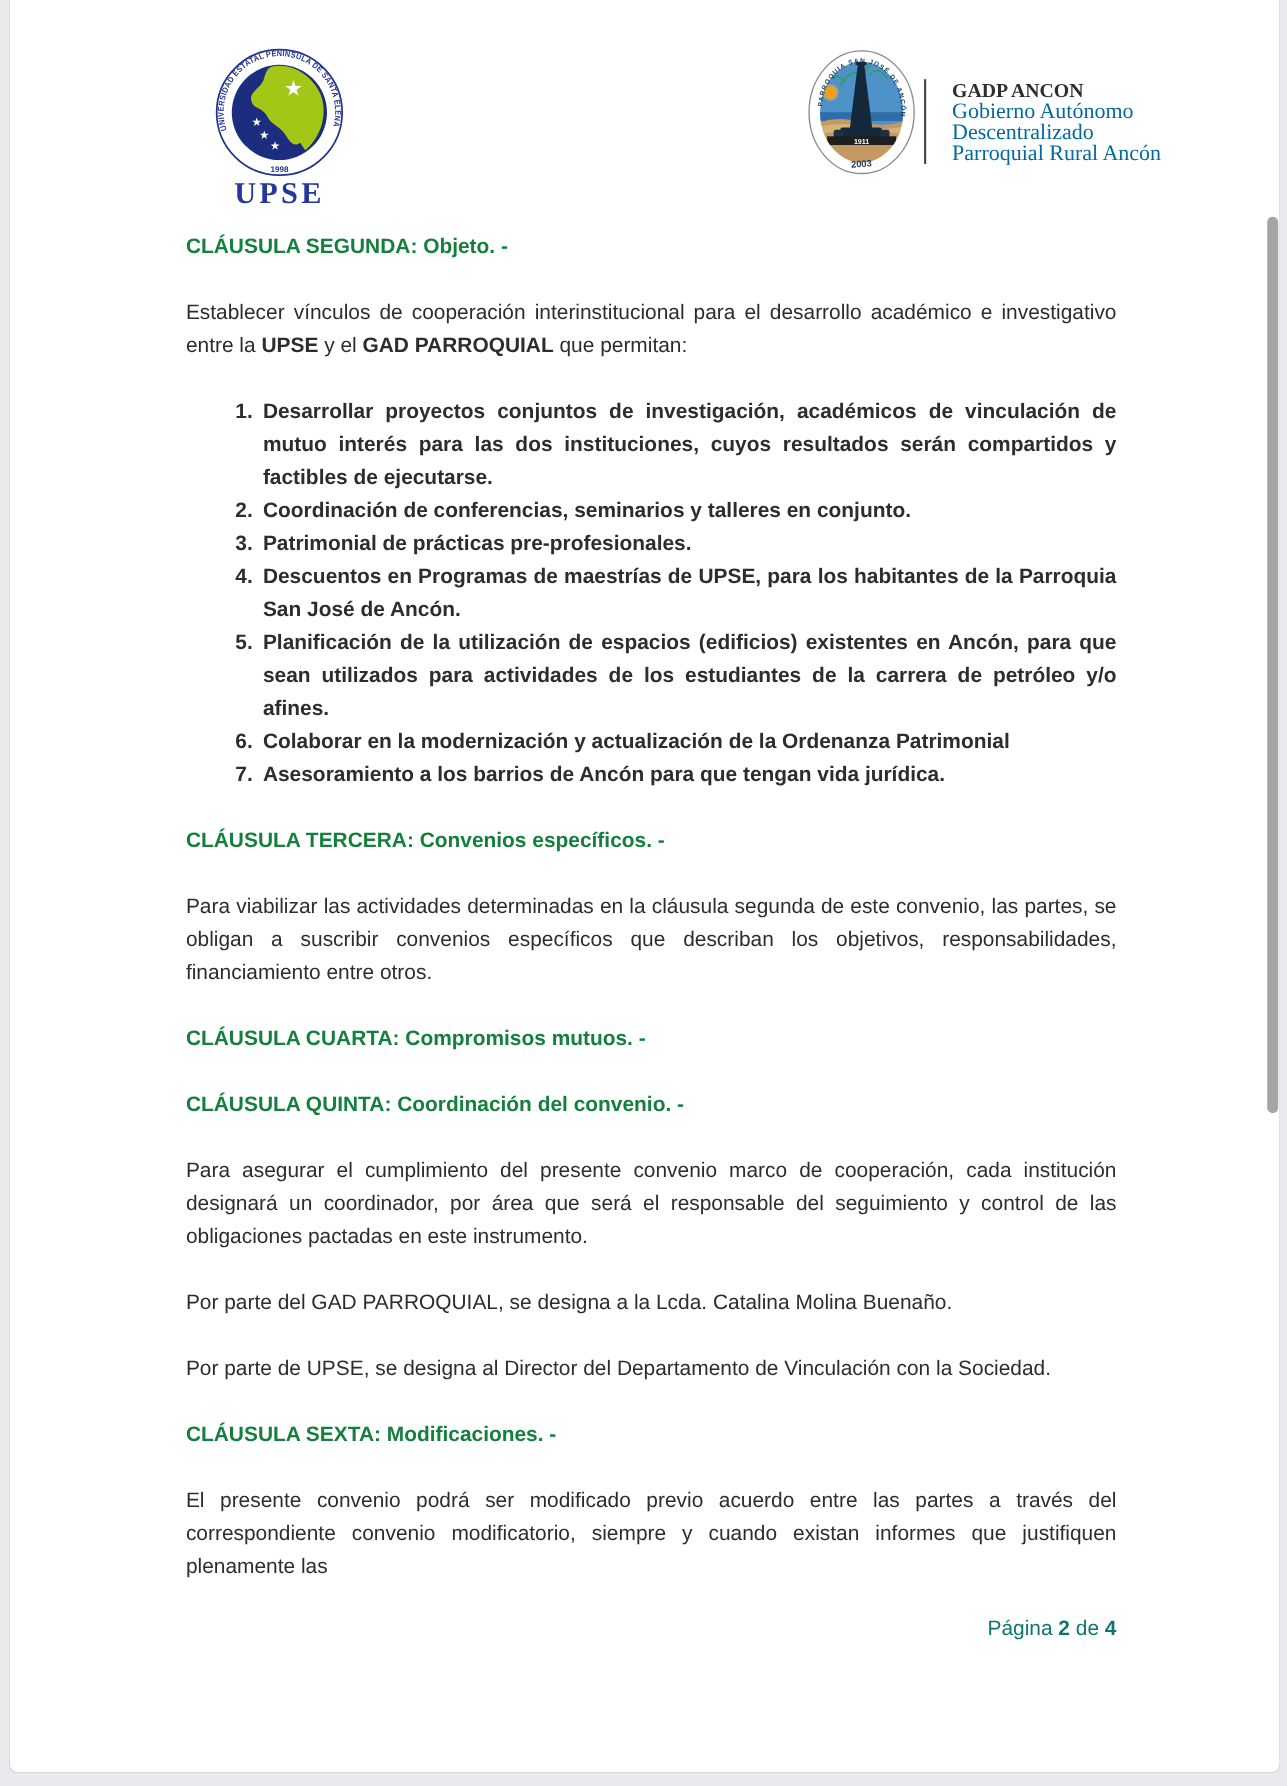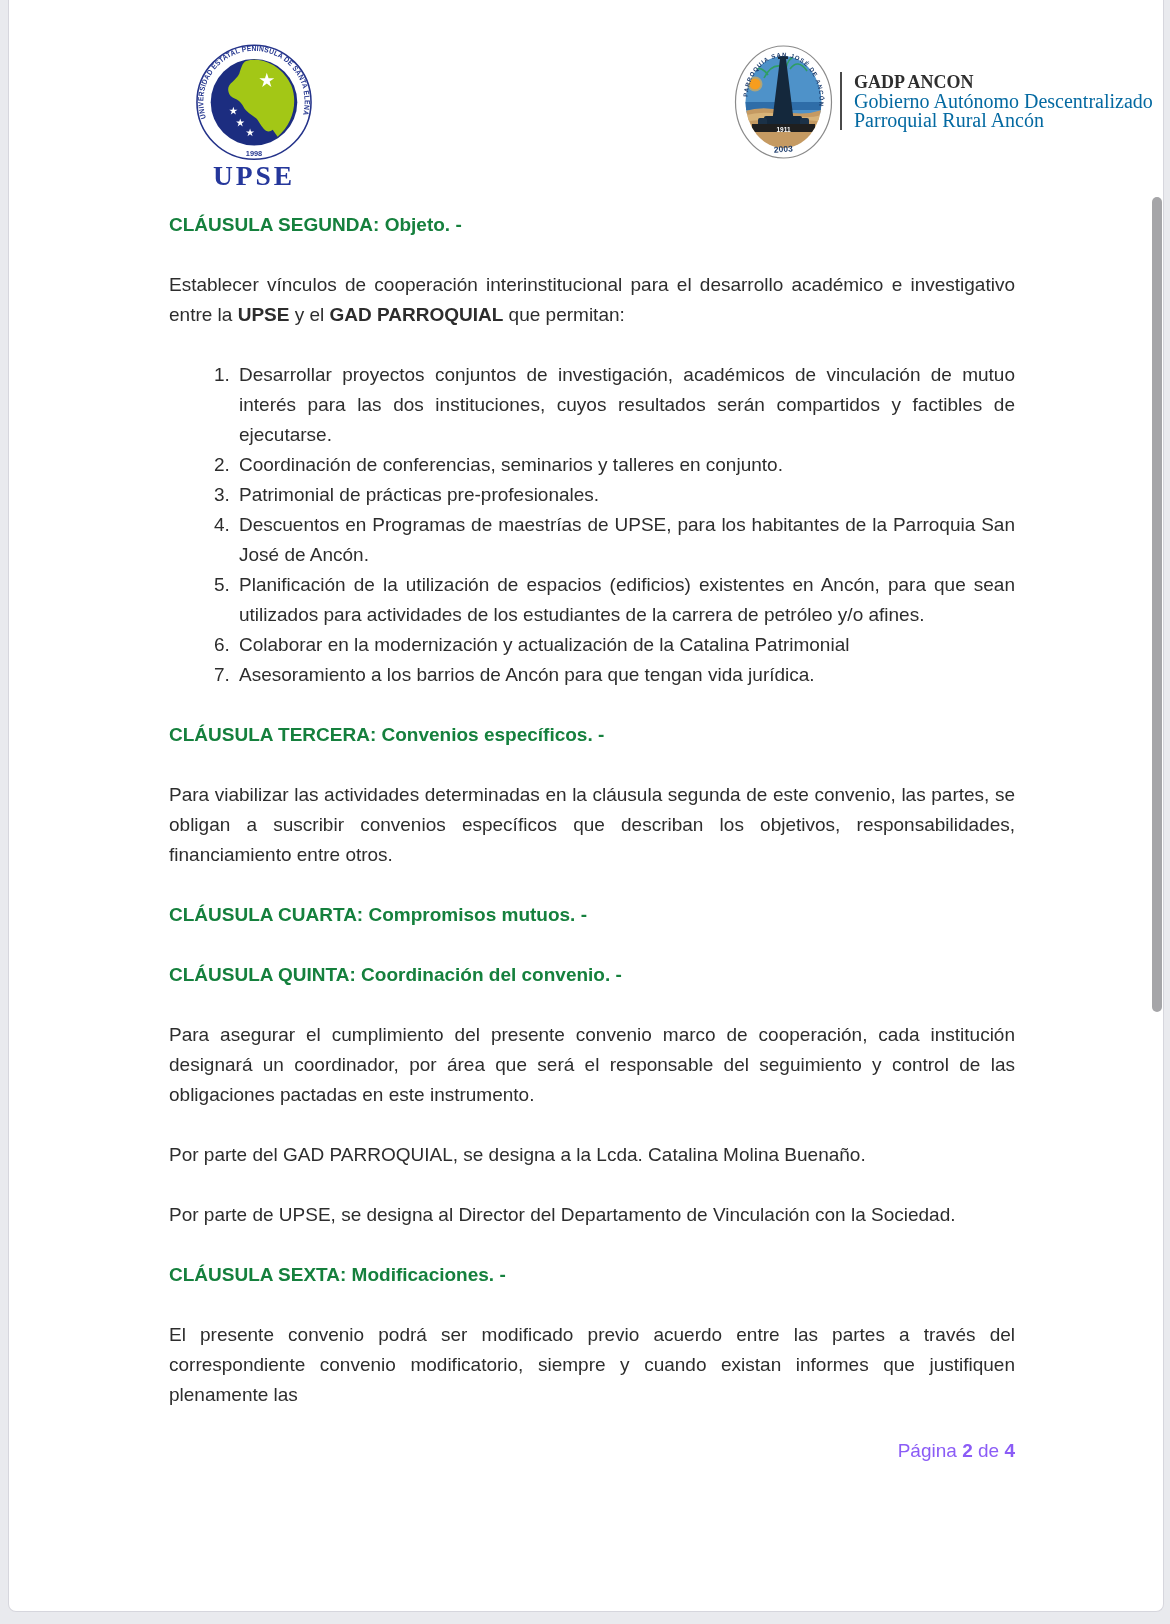--- a/index.html
+++ b/index.html
@@ -23,21 +23,21 @@
     position:absolute; left:186px; top:40px;
     width:118px; text-align:center;
   }
   .gadp-block {
     position:absolute; left:725px; top:44px;
     display:flex; align-items:flex-start;
   }
   .gadp-text {
     margin-left:7px; margin-top:28px;
     border-left:2px solid #4a4a4a;
-    padding-left:12px;
+    padding-left:24px;
     font-family:"Liberation Serif", serif;
     color:#2e2e2e;
   }
   .gadp-name { font-weight:bold; font-size:18px; line-height:20px; }
   .gadp-line { font-size:20px; line-height:19px; color:#0369a1; }
   .doc-body {
     padding:0 148px 0 160px;
     font-size:19px; line-height:30px;
     color:#2d2d2d;
   }
@@ -45,25 +45,26 @@
     font-weight:bold; color:#15803d;
     margin:30px 0;
   }
   .para { margin:30px 0; text-align:justify; }
   ol.objectives {
     margin:30px 0; padding-left:66px;
   }
   ol.objectives li {
     text-align:justify;
     padding-left:4px;
+    font-weight:bold;
   }
   .page-footer {
     margin:24px 148px 0 160px;
     text-align:right;
-    font-size:19px; color:#8b5cf6;
+    font-size:19px; color:#0f766e;
   }
   .page-footer .bold { font-weight:bold; }
   .scroll-thumb {
     position:absolute;
     right:8px; top:197px;
     width:10px; height:815px;
     background:#a5a5a8;
     border-radius:5px;
   }
   svg text { user-select:none; }
@@ -145,21 +146,21 @@
     <div class="clause-heading">CLÁUSULA SEGUNDA: Objeto. -</div>
 
     <p class="para"><span>Establecer vínculos de cooperación interinstitucional para el desarrollo académico e investigativo entre la </span><b>UPSE</b><span> y el </span><b>GAD PARROQUIAL</b><span> que permitan:</span></p>
 
     <ol class="objectives">
       <li>Desarrollar proyectos conjuntos de investigación, académicos de vinculación de mutuo interés para las dos instituciones, cuyos resultados serán compartidos y factibles de ejecutarse.</li>
       <li>Coordinación de conferencias, seminarios y talleres en conjunto.</li>
       <li>Patrimonial de prácticas pre-profesionales.</li>
       <li>Descuentos en Programas de maestrías de UPSE, para los habitantes de la Parroquia San José de Ancón.</li>
       <li>Planificación de la utilización de espacios (edificios) existentes en Ancón, para que sean utilizados para actividades de los estudiantes de la carrera de petróleo y/o afines.</li>
-      <li>Colaborar en la modernización y actualización de la Catalina Patrimonial</li>
+      <li>Colaborar en la modernización y actualización de la Ordenanza Patrimonial</li>
       <li>Asesoramiento a los barrios de Ancón para que tengan vida jurídica.</li>
     </ol>
 
     <div class="clause-heading">CLÁUSULA TERCERA: Convenios específicos. -</div>
     <p class="para">Para viabilizar las actividades determinadas en la cláusula segunda de este convenio, las partes, se obligan a suscribir convenios específicos que describan los objetivos, responsabilidades, financiamiento entre otros.</p>
 
     <div class="clause-heading">CLÁUSULA CUARTA: Compromisos mutuos. -</div>
 
     <div class="clause-heading">CLÁUSULA QUINTA: Coordinación del convenio. -</div>
     <p class="para">Para asegurar el cumplimiento del presente convenio marco de cooperación, cada institución designará un coordinador, por área que será el responsable del seguimiento y control de las obligaciones pactadas en este instrumento.</p>

